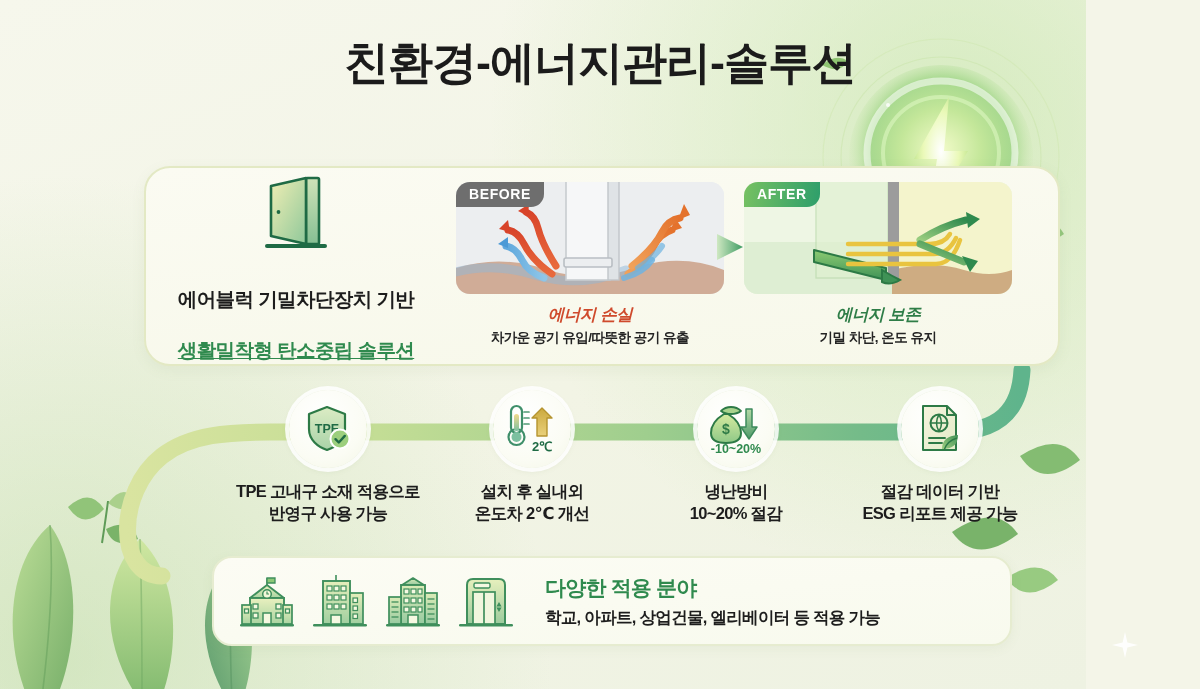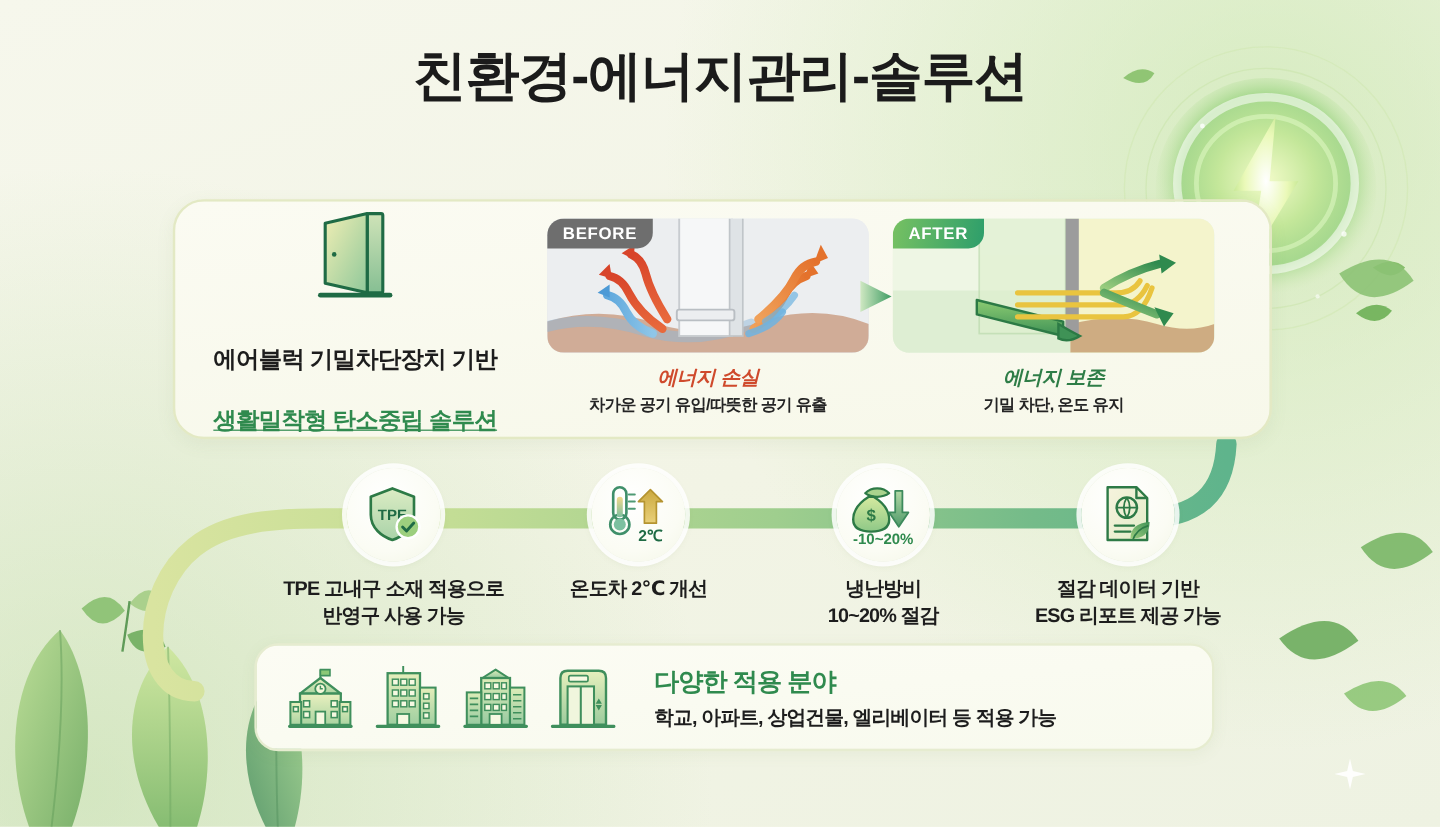--- a/index.html
+++ b/index.html
@@ -2,21 +2,21 @@
 <html><head>
 <meta charset="utf-8">
 <style>
   * { box-sizing: border-box; margin: 0; padding: 0; }
   html, body { width: 1200px; height: 689px; overflow: hidden; }
   body {
     font-family: "Liberation Sans", "DejaVu Sans", sans-serif;
     background: #f4f5e8;
     position: relative;
   }
-  #stage { position: absolute; inset: 0; width: 1200px; height: 689px; }
+  #stage { position: absolute; inset: 0; width: 1086px; height: 689px; }
 
   
   .bg-decor { position: absolute; pointer-events: none; }
   #bg-wash { inset: 0; background:
       radial-gradient(circle at 88% 18%, rgba(190,228,160,.55) 0%, rgba(244,245,232,0) 42%),
       radial-gradient(circle at 6% 96%, rgba(176,214,150,.45) 0%, rgba(244,245,232,0) 40%),
       linear-gradient(160deg,#f6f7ec 0%,#f2f4e5 55%,#eef2e2 100%);
   }
   #orb { right: 20px; top: 35px; width: 250px; height: 250px; }
   #leaves-bl { left: -10px; bottom: -12px; width: 300px; height: 220px; }
@@ -74,21 +74,21 @@
   .feat-circle {
     width: 78px; height: 78px; margin: 0 auto; border-radius: 50%;
     background: radial-gradient(circle at 42% 34%, #ffffff 0%, #fbfcf4 62%, #f3f6e6 100%);
     box-shadow: 0 0 0 4px rgba(255,255,255,.85), 0 2px 7px rgba(110,140,85,.18);
     display: flex; align-items: center; justify-content: center;
   }
   .feat-label { margin-top: 13px; font-size: 16.5px; font-weight: 700; color: #1d1d1d; line-height: 1.33; letter-spacing: -.7px; }
 
   
   #bottom-card {
-    position: absolute; left: 212px; top: 536px; width: 800px; height: 90px;
+    position: absolute; left: 212px; top: 556px; width: 800px; height: 90px;
     background: linear-gradient(175deg,#fcfcf4 0%,#f8faee 100%);
     border: 2px solid #e6ecd0; border-radius: 20px;
     box-shadow: 0 3px 12px rgba(120,140,90,.07);
     display: flex; align-items: center; padding: 0 26px;
   }
   #bld-icons { display: flex; align-items: flex-end; gap: 19px; }
   .bld { width: 54px; height: 56px; }
   #bottom-text { margin-left: 32px; }
   #bottom-title { font-size: 21px; font-weight: 700; color: #2f8a4e; letter-spacing: -.8px; }
   #bottom-sub { font-size: 16.5px; font-weight: 600; color: #1d1d1d; margin-top: 5px; letter-spacing: -.7px; }
@@ -339,20 +339,21 @@
         <g stroke="#4f9a74" stroke-width="1.7" stroke-linecap="round">
           <path d="M20 8 h5"></path>
             <path d="M20 14 h5"></path>
             <path d="M20 20 h5"></path>
         </g>
         <path d="M38 4 L48 14 H43 V32 H33 V14 H28 Z" fill="url(#upG)" stroke="#b59430" stroke-width="1.4" stroke-linejoin="round"></path>
         <text x="38" y="47" text-anchor="middle" font-family="'Liberation Sans',sans-serif" font-size="13" font-weight="700" fill="#1f6b45">2℃</text>
       </svg>
     </div>
     <div class="feat-label">
+      <div>설치 후 실내외</div>
       <div>온도차 2℃ 개선</div>
     </div>
   </div>
 
   <div class="feature" style="left:636px; top:390px;">
     <div class="feat-circle">
       <svg width="62" height="52" viewBox="0 0 62 52">
         <defs>
           <linearGradient id="bagG" x1="0" y1="0" x2="0" y2="1">
             <stop offset="0%" stop-color="#d5ea9f"></stop>

